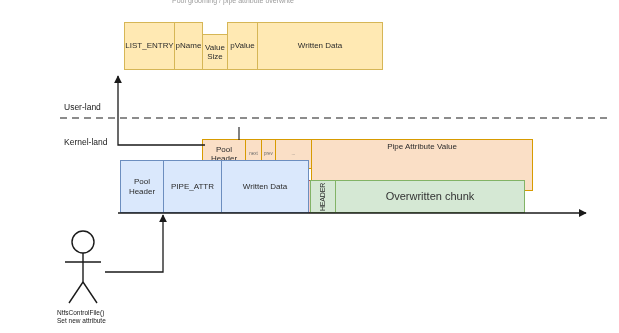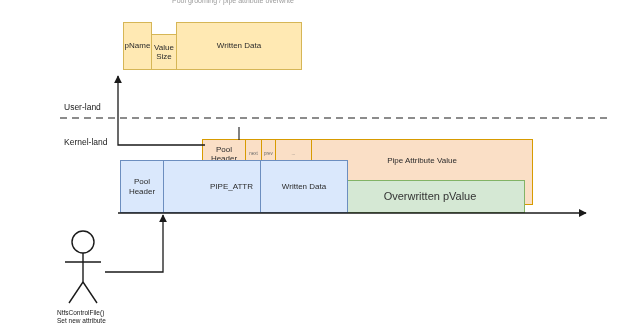--- a/index.html
+++ b/index.html
@@ -103,51 +103,53 @@
 </style>
 </head>
 <body>
 
 <div id="canvas">
 
   <div class="abs top-title" style="left:172px; top:-3px;">Pool grooming / pipe attribute overwrite</div>
 
 
   <div class="abs" style="left:124px; top:22px; height:48px; display:flex;">
+    <div class="cell cell-yellow" style="width:49px;">LIST_ENTRY</div>
     <div class="cell cell-yellow" style="width:27px; margin-left:-1px;">pName</div>
     <div class="cell cell-yellow" style="width:24px; margin-left:-1px;margin-top:12px;">Value
 Size</div>
+    <div class="cell cell-yellow" style="width:29px; margin-left:-1px;">pValue</div>
     <div class="cell cell-yellow" style="width:124px; margin-left:-1px;">Written Data</div>
   </div>
 
   <div class="abs land-label" style="left:64px; top:102px;">User-land</div>
   <div class="abs land-label" style="left:64px; top:137px;">Kernel-land</div>
 
   <div class="abs" style="left:202px; top:139px; height:48px; display:flex;">
     <div class="cell cell-orange" style="width:42px; height:28px;">Pool
 Header</div>
     <div class="cell cell-orange tiny" style="width:15px; height:28px; margin-left:-1px;">next</div>
     <div class="cell cell-orange tiny" style="width:13px; height:28px; margin-left:-1px;">prev</div>
     <div class="cell cell-orange tiny" style="width:35px; height:28px; margin-left:-1px;">...</div>
-    <div class="cell cell-orange" style="width:220px; height:48px; margin-left:-1px; align-items:flex-start; padding-top:16px;">Pipe Attribute Value</div>
+    <div class="cell cell-orange" style="width:220px; height:48px; margin-left:-1px; align-items:flex-start; padding-top:2px;">Pipe Attribute Value</div>
   </div>
 
-  <div class="abs cell cell-green" style="left:335px; top:180px; width:190px; height:33px; font-size:11px; color:#333;">Overwritten pValue</div>
+  <div class="abs cell cell-green" style="left:335px; top:180px; width:190px; height:33px; font-size:11px; color:#333;">Overwritten chunk</div>
 
   <div class="abs cell cell-pink" style="left:300px; top:180px; width:11px; height:33px;">
     <span class="vert-small">OVERFLOW</span>
   </div>
   <div class="abs cell cell-green" style="left:310px; top:180px; width:26px; height:33px;">
     <span class="vert">HEADER</span>
   </div>
 
   <div class="abs" style="left:120px; top:160px; height:53px; display:flex;">
     <div class="cell cell-blue" style="width:42px;">Pool
 Header</div>
-    <div class="cell cell-blue" style="width:57px; margin-left:-1px;padding-left:39px;">PIPE_ATTR</div>
+    <div class="cell cell-blue" style="width:57px; margin-left:-1px;">PIPE_ATTR</div>
     <div class="cell cell-blue" style="width:86px; margin-left:-1px;">Written Data</div>
   </div>
 
   <div class="abs actor-caption" style="left:57px; top:309px; width:110px;">NtfsControlFile()
 Set new attribute</div>
 
   <svg class="overlay" viewBox="0 0 619 333">
     <defs>
       <marker id="arrow" viewBox="0 0 10 10" refX="9" refY="5" markerWidth="6" markerHeight="6" orient="auto-start-reverse">
         <path d="M 0 0 L 10 5 L 0 10 z" fill="#1a1a1a"></path>

